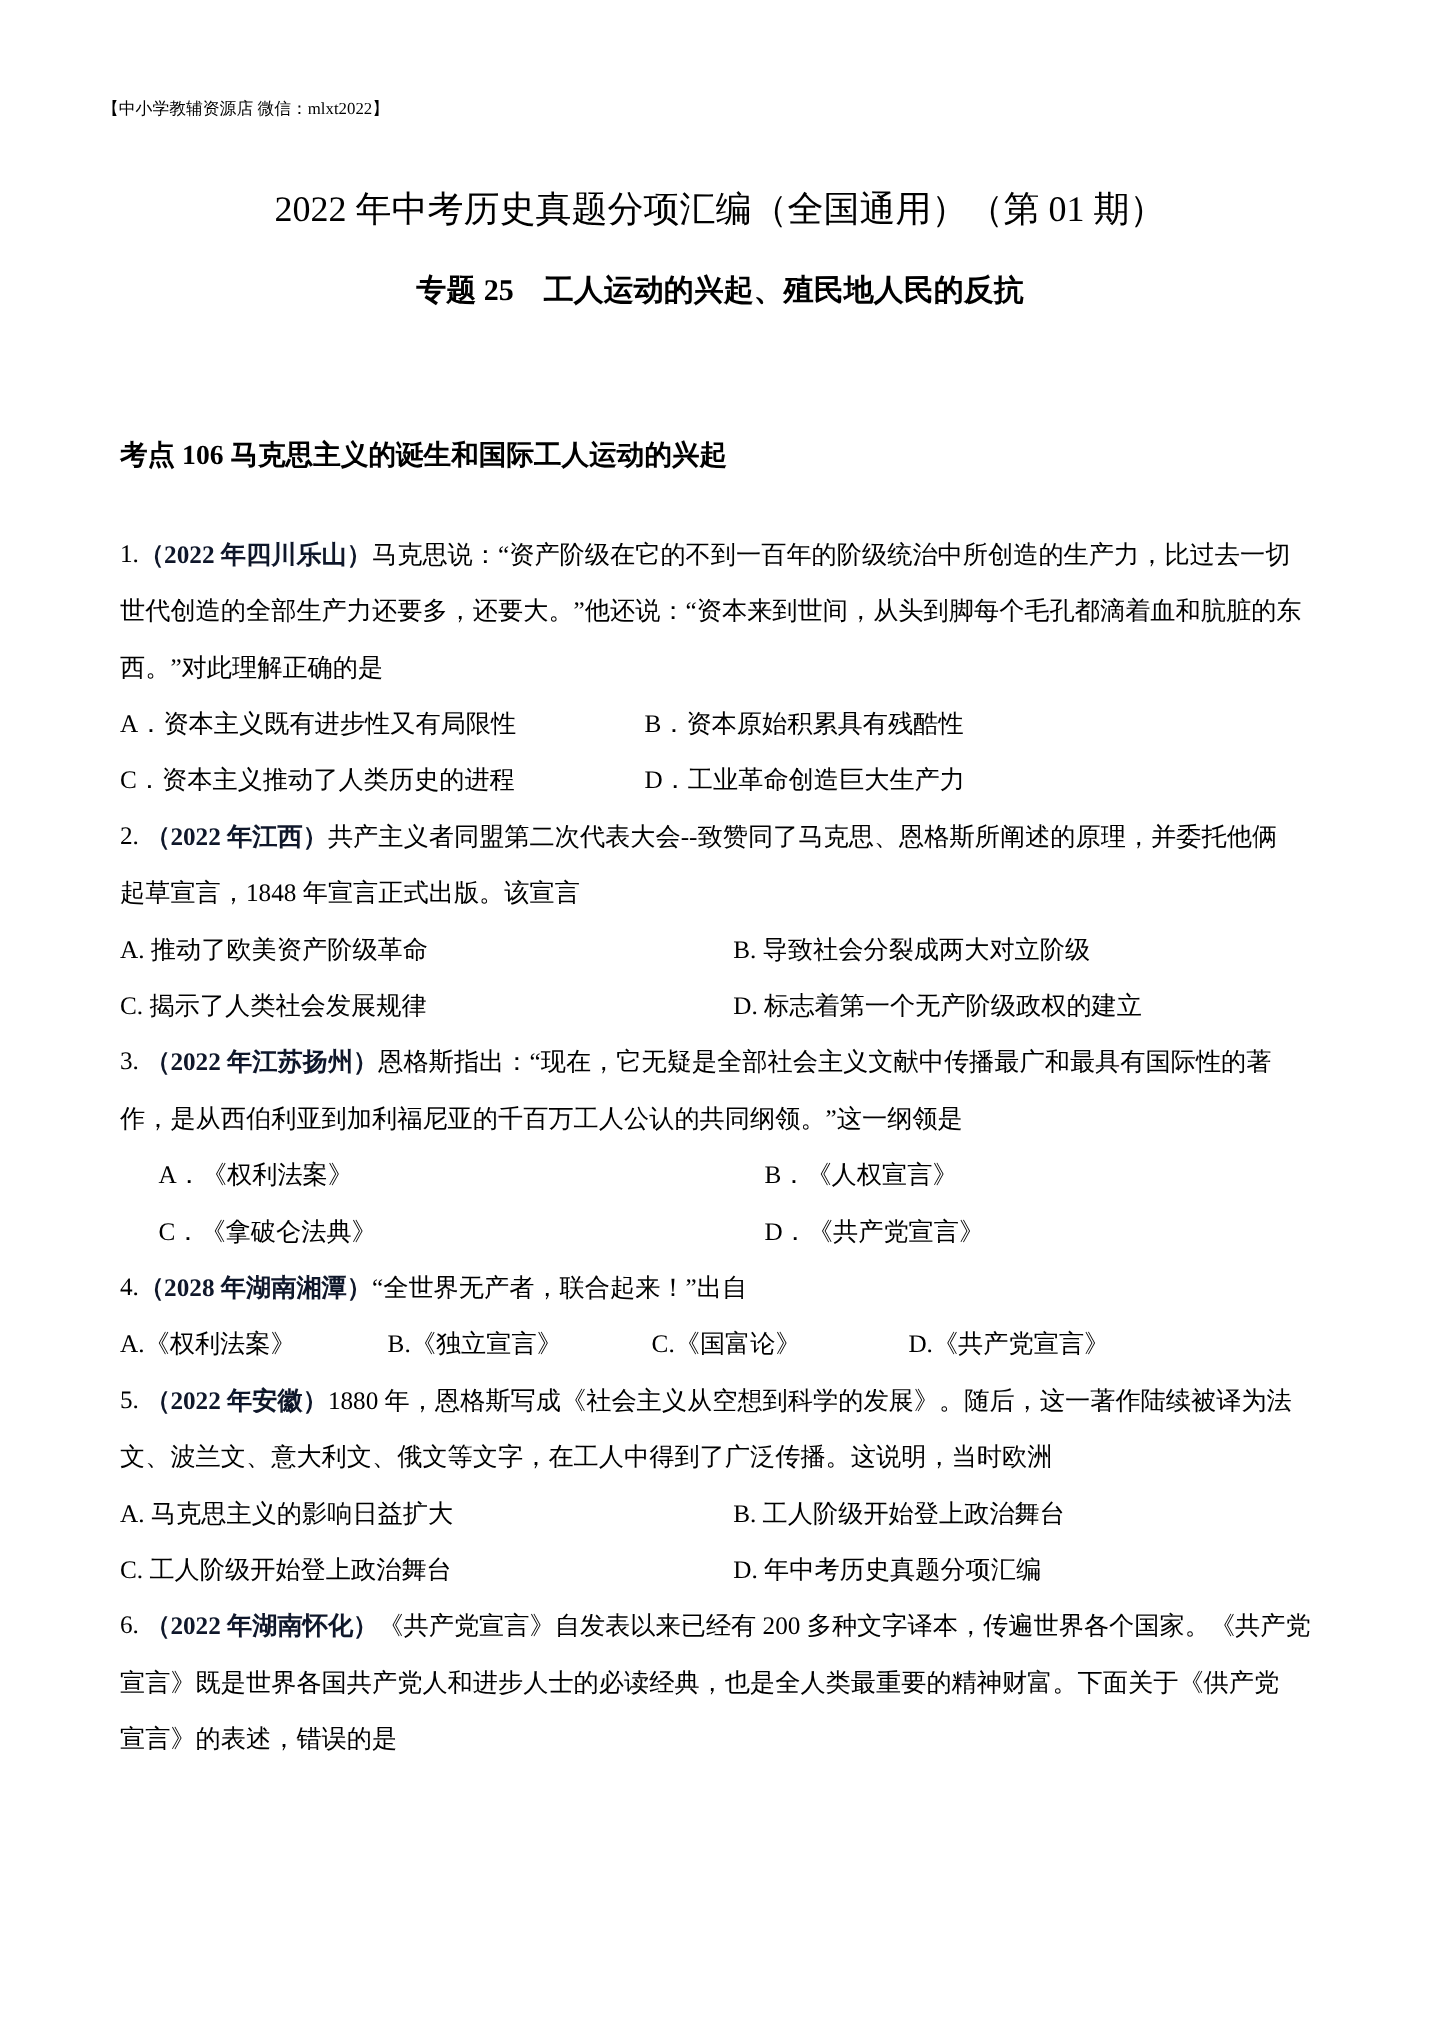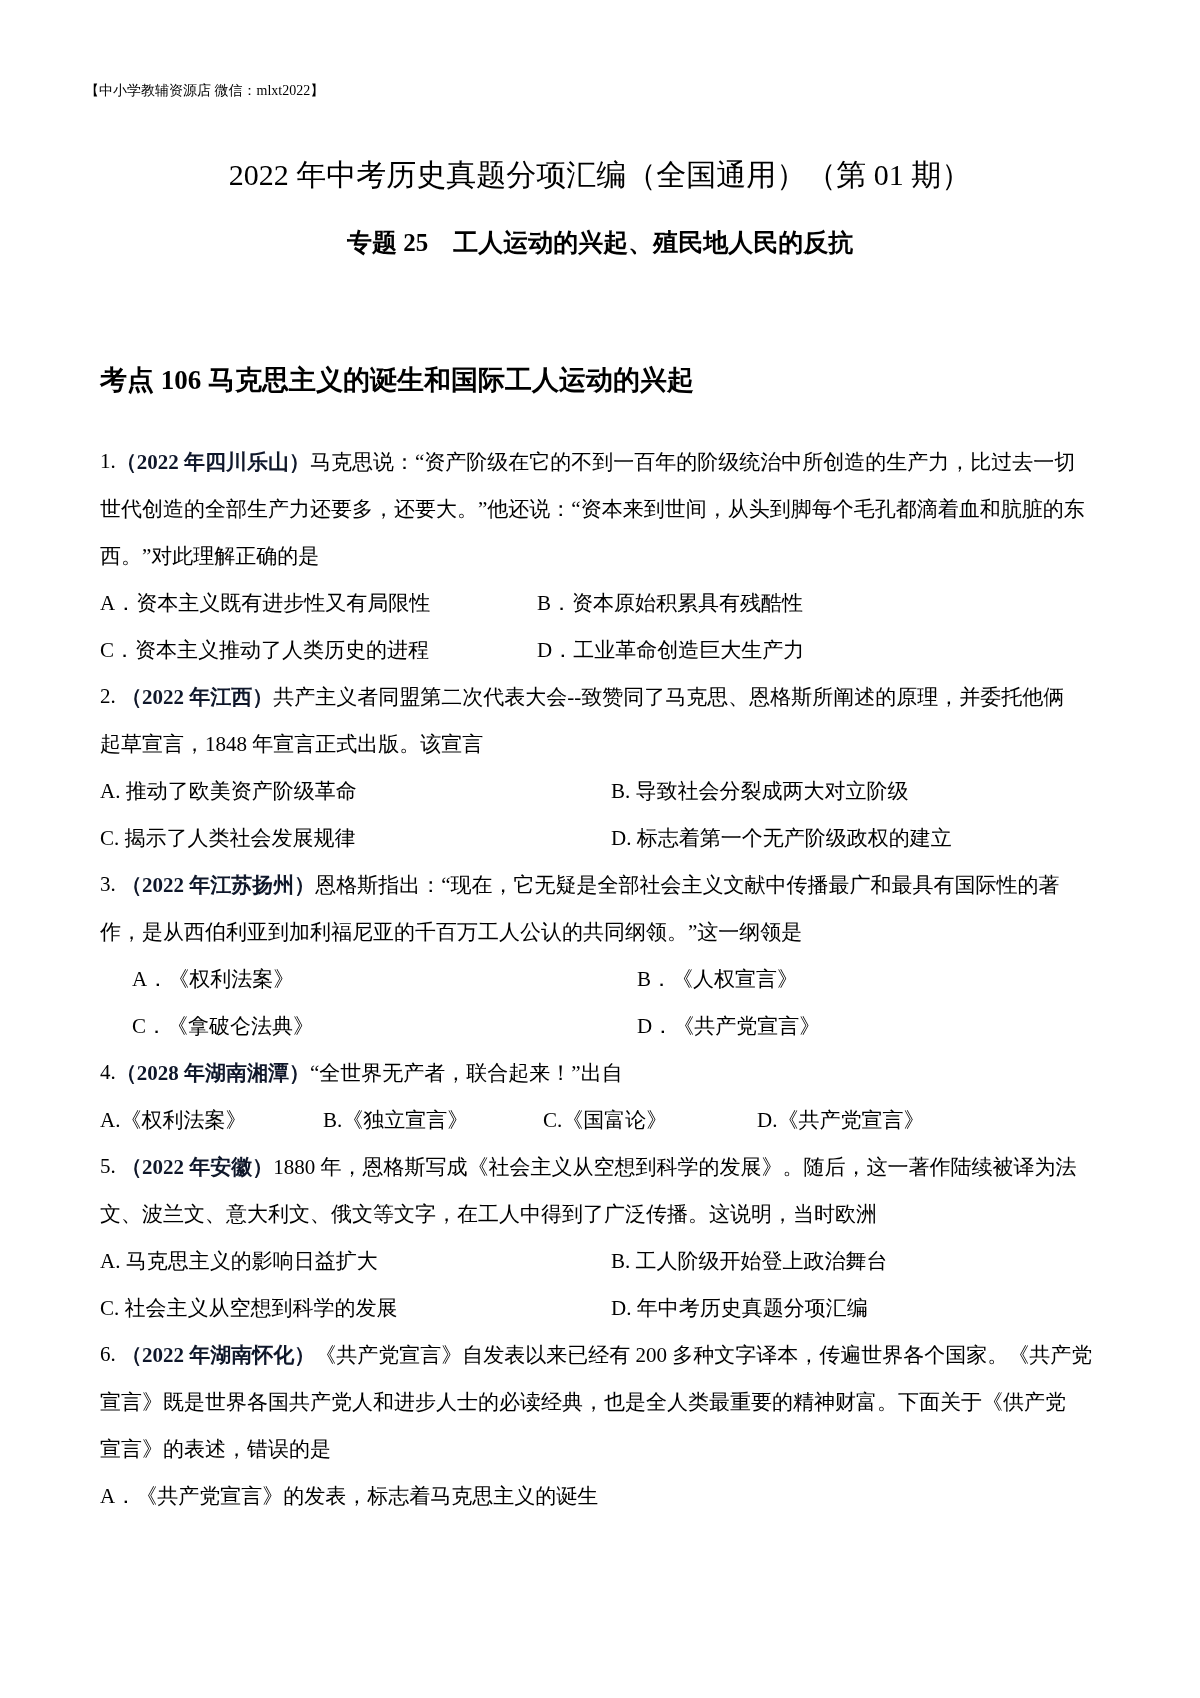--- a/index.html
+++ b/index.html
@@ -6,21 +6,21 @@
   body {
     width:1200px; height:1698px; background:#ffffff; color:#000;
     font-family:"Liberation Serif","DejaVu Serif",serif;
     position:relative; overflow:hidden;
   }
   .shop-header { position:absolute; left:85px; top:82px; font-size:14px; }
   .doc-title   { position:absolute; left:0; top:155px; width:100%; text-align:center;
                  font-size:30px; line-height:40px; }
   .doc-subtitle{ position:absolute; left:0; top:225px; width:100%; text-align:center;
                  font-size:25px; line-height:36px; font-weight:bold; }
-  .section-heading { position:absolute; left:100px; top:363px; font-size:27px;
+  .section-heading { position:absolute; left:100px; top:363px; font-size:23px;
                  line-height:34px; font-weight:bold; }
   .body-block { position:absolute; left:100px; top:438px; width:1004px; }
   .line { height:47px; display:flex; align-items:center; font-size:21px; }
   .line span { white-space:pre; display:inline-block; }
   .red  { color:#0f172a; font-weight:bold; }
   .col-437 { width:437px; }
   .col-511 { width:511px; }
   .col-505 { width:505px;margin-left:32px; }
   .q4c1 { width:223px; } .q4c2 { width:220px; } .q4c3 { width:214px; }
 </style>
@@ -109,32 +109,29 @@
       <span>1880 年，恩格斯写成《社会主义从空想到科学的发展》。随后，这一著作陆续被译为法</span>
   </div>
   <div class="line">
     <span>文、波兰文、意大利文、俄文等文字，在工人中得到了广泛传播。这说明，当时欧洲</span>
   </div>
   <div class="line">
     <span class="col-511">A. 马克思主义的影响日益扩大</span>
       <span>B. 工人阶级开始登上政治舞台</span>
   </div>
   <div class="line">
-    <span class="col-511">C. 社会主义从空想到科学的发展</span>
+    <span class="col-511">C. 工人阶级开始登上政治舞台</span>
       <span>D. 年中考历史真题分项汇编</span>
   </div>
 
   <div class="line">
     <span>6. </span>
       <span class="red">（2022 年湖南怀化）</span>
       <span>《共产党宣言》自发表以来已经有 200 多种文字译本，传遍世界各个国家。《共产党</span>
   </div>
   <div class="line">
     <span>宣言》既是世界各国共产党人和进步人士的必读经典，也是全人类最重要的精神财富。下面关于《供产党</span>
   </div>
   <div class="line">
     <span>宣言》的表述，错误的是</span>
   </div>
-  <div class="line">
-    <span>A．《共产党宣言》的发表，标志着马克思主义的诞生</span>
-  </div>
 
 </div>
 
 </body></html>

